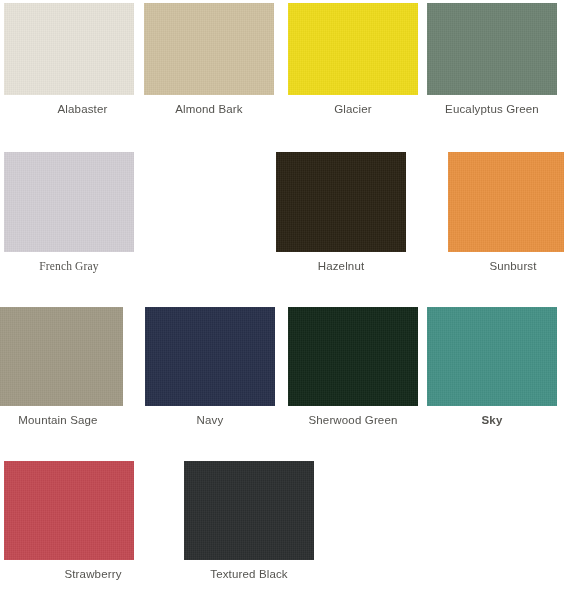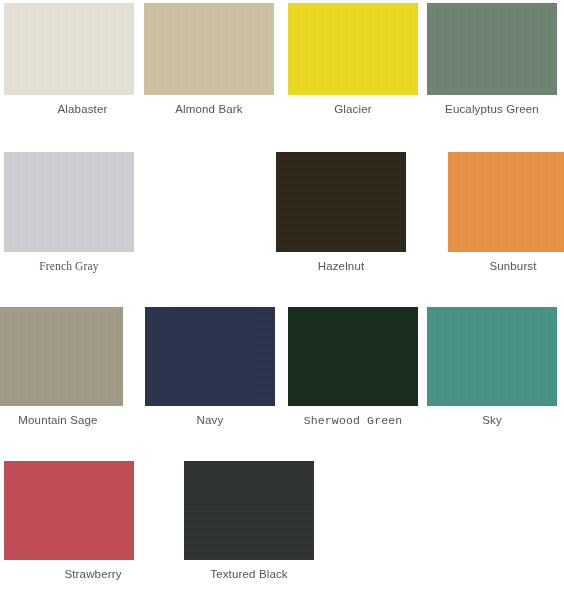--- a/index.html
+++ b/index.html
@@ -101,23 +101,23 @@
     <div class="swatch-cell" style="left: 4px; top: 307px; width: 108px;">
       <div class="swatch-chip" title="Mountain Sage" style="height: 99px; background-color: rgb(161, 154, 134);"></div>
       <div class="swatch-label" style="color: rgb(84, 83, 79);">Mountain Sage</div>
     </div>
     <div class="swatch-cell" style="left: 145px; top: 307px; width: 130px;">
       <div class="swatch-chip" title="Navy" style="height: 99px; background-color: rgb(40, 48, 74);"></div>
       <div class="swatch-label" style="color: rgb(84, 83, 79);">Navy</div>
     </div>
     <div class="swatch-cell" style="left: 288px; top: 307px; width: 130px;">
       <div class="swatch-chip" title="Sherwood Green" style="height: 99px; background-color: rgb(20, 41, 26);"></div>
-      <div class="swatch-label" style="color: rgb(84, 83, 79); font-family: Liberation Mono, monospace;">Sherwood Green</div>
+      <div class="swatch-label" style="color: rgb(84, 83, 79);">Sherwood Green</div>
     </div>
-    <div class="swatch-cell" style="left: 427px; top: 307px; width: 130px;">
+    <div class="swatch-cell" style="left: 427px; top: 307px; width: 130px; font-weight: bold;">
       <div class="swatch-chip" title="Sky" style="height: 99px; background-color: rgb(69, 145, 134);"></div>
       <div class="swatch-label" style="color: rgb(84, 83, 79);">Sky</div>
     </div>
     <div class="swatch-cell" style="left: 4px; top: 461px; width: 130px;">
       <div class="swatch-chip" title="Strawberry" style="height: 99px; background-color: rgb(194, 74, 83);"></div>
       <div class="swatch-label" style="color: rgb(84, 83, 79); margin-left: 48px;">Strawberry</div>
     </div>
     <div class="swatch-cell" style="left: 145px; top: 461px; width: 130px; padding-left: 39px;">
       <div class="swatch-chip" title="Textured Black" style="height: 99px; background-color: rgb(44, 47, 48);"></div>
       <div class="swatch-label" style="color: rgb(84, 83, 79);">Textured Black</div>

